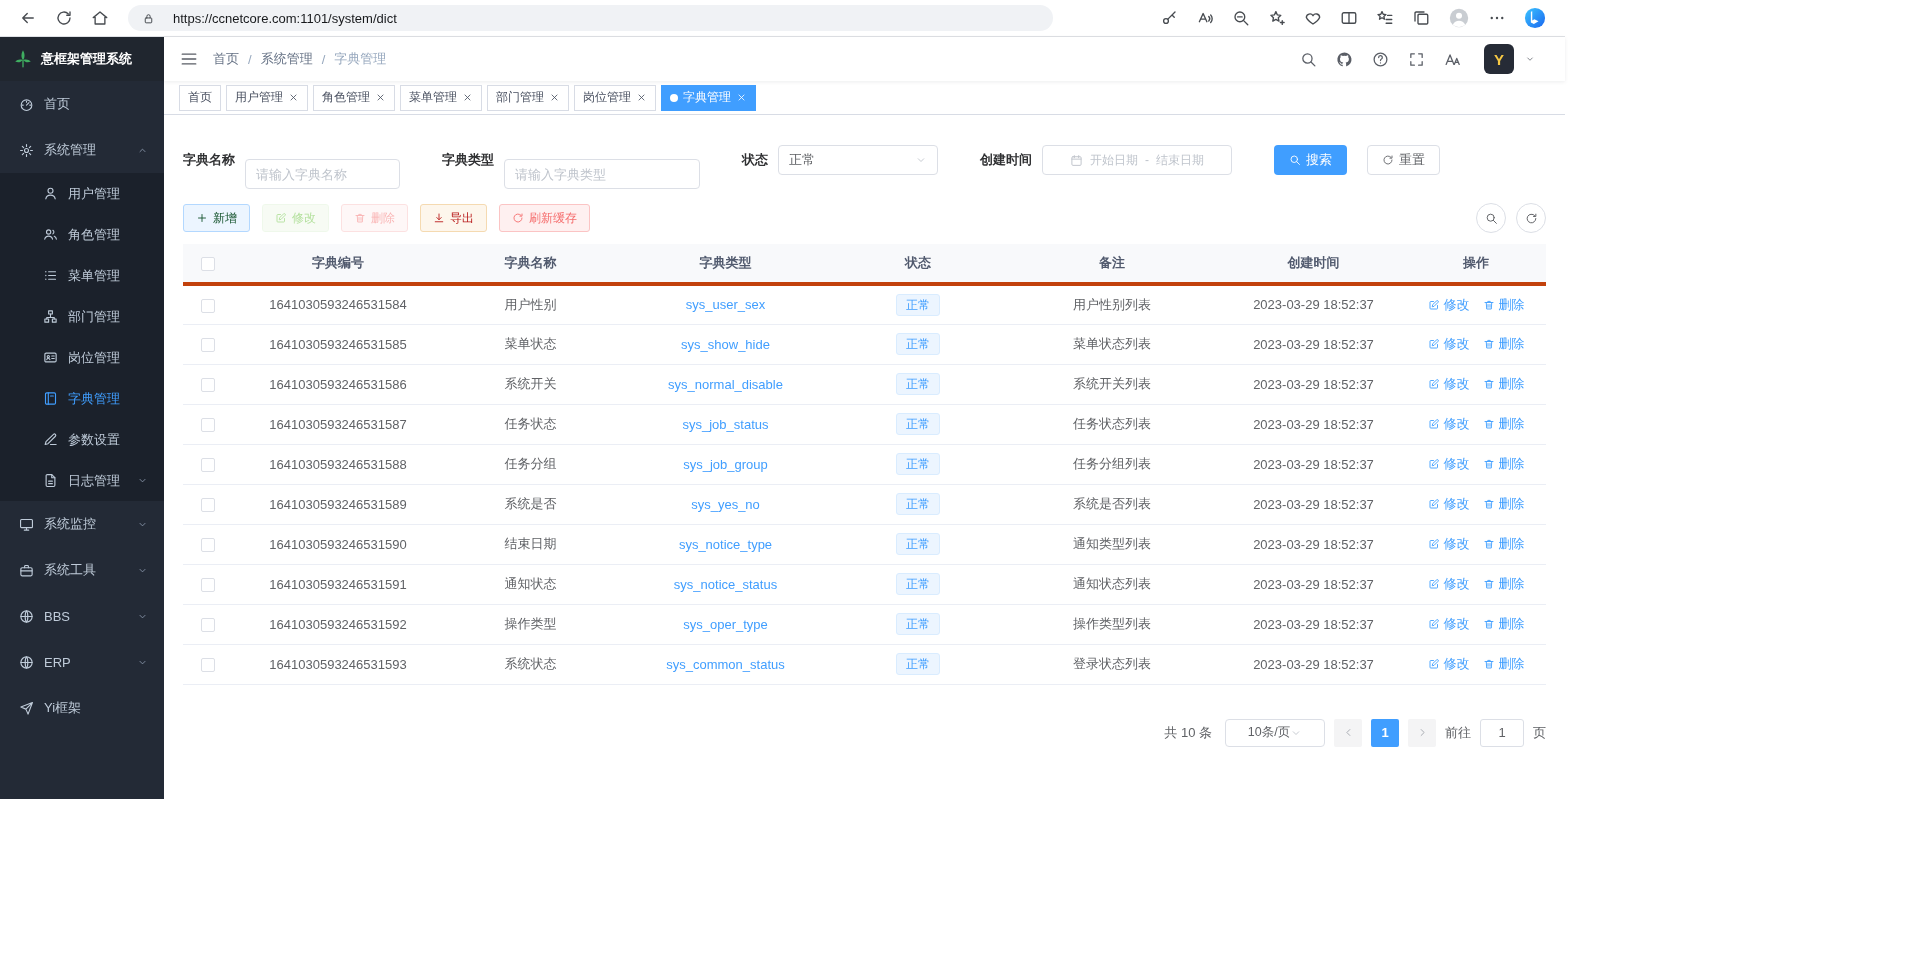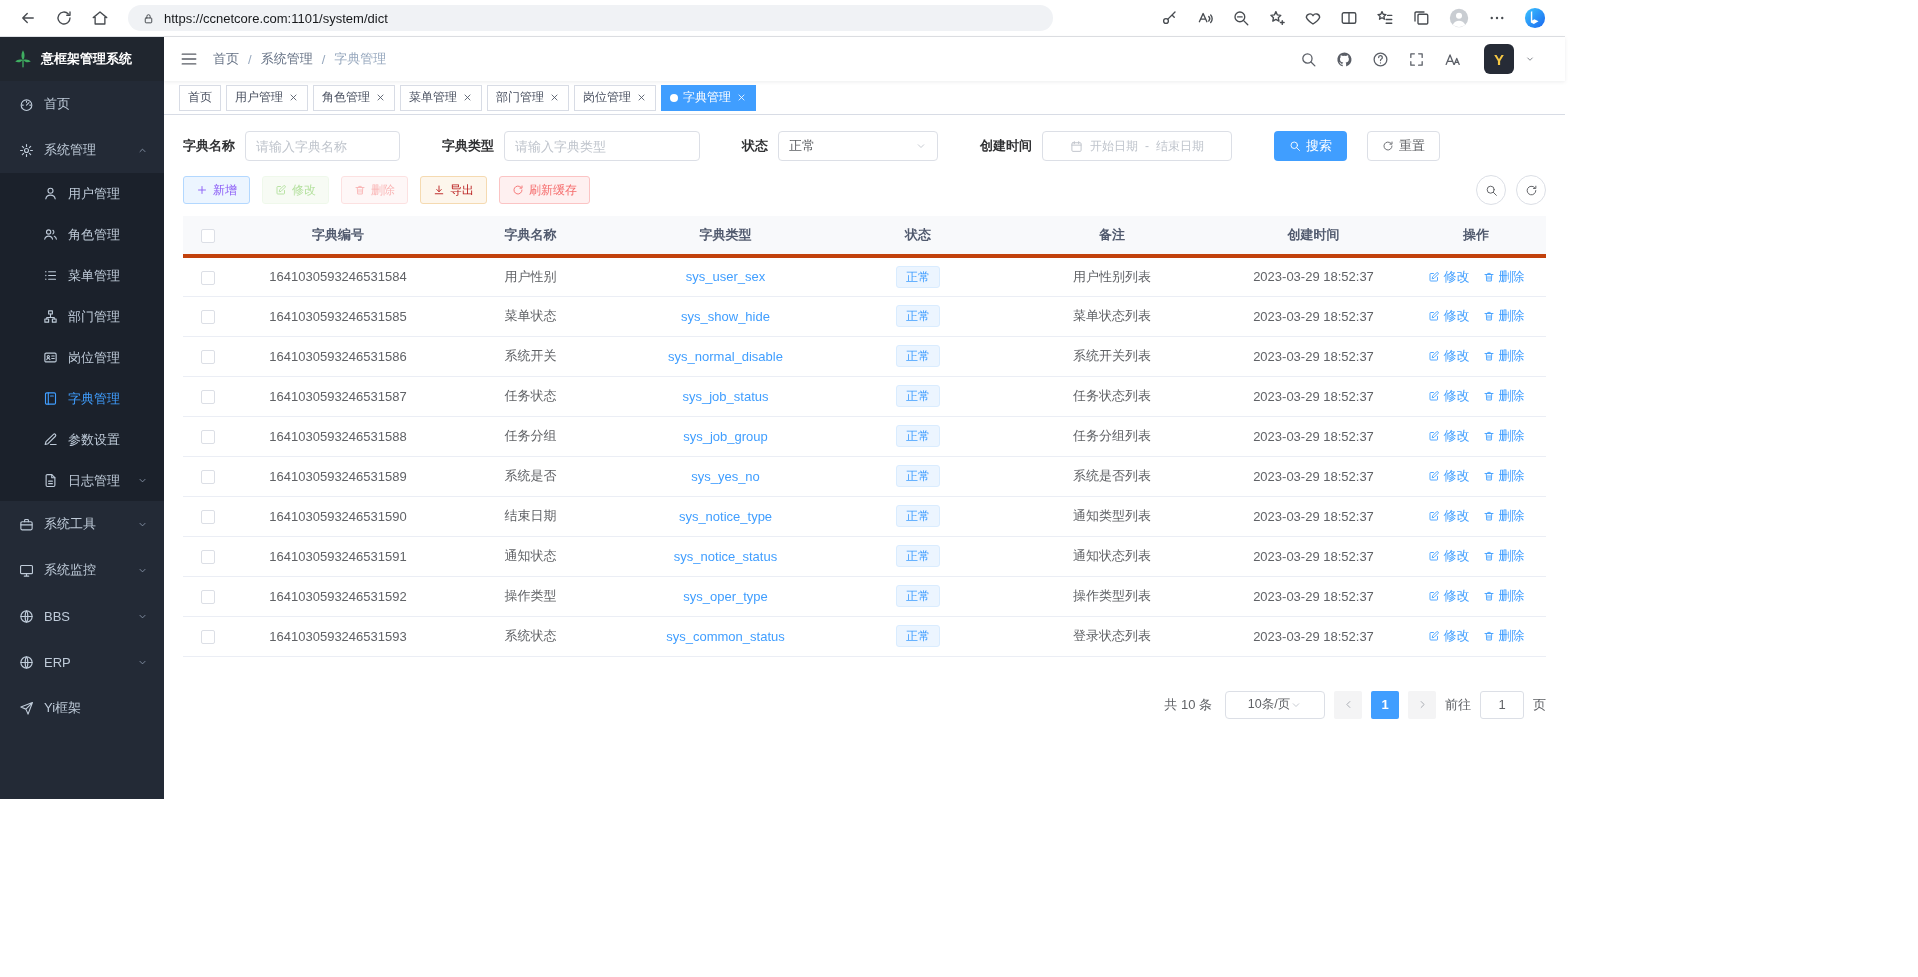--- a/index.html
+++ b/index.html
@@ -7,21 +7,21 @@
   .canvas { position:relative; width:1918px; height:977px; background:#fff; overflow:hidden; }
   .window { position:absolute; left:0; top:0; width:1565px; height:800px; background:#fff; }
 
   
   [data-icon]{ display:inline-flex; align-items:center; justify-content:center; }
   [data-icon] svg{ width:100%; height:100%; }
 
   
   .browser-bar { height:37px; display:flex; align-items:center; padding:0 10px; background:#fff; border-bottom:1px solid #dfe1e5; }
   .bicon { width:18px; height:18px; color:#474b50; margin:0 9px; flex-shrink:0; cursor:pointer; }
-  .url-bar { flex:1; height:26px; max-width:925px; background:#f0f2f5; border-radius:13px; display:flex; align-items:center; padding:0 14px; gap:9px; margin:0 10px; cursor:text; }
+  .url-bar { flex:1; height:26px; max-width:925px; background:#f0f2f5; border-radius:13px; display:flex; align-items:center; padding:0 14px; gap:18px; margin:0 10px; cursor:text; }
   .lock { width:13px; height:13px; color:#474b50; }
   .url-text { font-size:13px; color:#17191c; white-space:nowrap; }
   .b-right { display:flex; align-items:center; margin-left:auto; }
   .b-right .bicon { margin:0 9px; }
   .b-right .bicon[data-icon="profile"], .b-right .bicon[data-icon="bing"] { width:22px; height:22px; }
 
   
   .app { display:flex; height:762px; }
   .sidebar { width:164px; flex-shrink:0; background:#232a36; color:#bfcbd9; overflow:hidden; }
   .logo { height:44px; display:flex; align-items:center; gap:8px; padding-left:13px; background:#20262f; }
@@ -52,37 +52,37 @@
   .tag { height:26px; display:inline-flex; align-items:center; gap:5px; padding:0 8px; border:1px solid #d8dce5; background:#fff; font-size:12px; color:#495060; cursor:pointer; white-space:nowrap; }
   .tag .dot { width:8px; height:8px; border-radius:50%; background:#fff; }
   .tag.active { background:#409eff; border-color:#409eff; color:#fff; }
   .tag-close { width:11px; height:11px; color:inherit; }
 
   
   .content { padding:16px 19px 0 19px; background:#fff; }
   .filters { display:flex; align-items:center; }
   .f-item { display:flex; align-items:center; margin-right:42px; }
   .f-label { font-size:13px; font-weight:bold; color:#303133; margin-right:10px; white-space:nowrap; }
-  .f-input { height:30px; border:1px solid #dcdfe6; border-radius:4px; padding:0 10px; font-size:13px; color:#606266; outline:none; font-family:inherit; }
+  .f-input { height:30px; border:1px solid #dcdfe6; border-radius:4px; padding:0 10px; font-size:13px; color:#606266; outline:none; font-family:inherit;margin-top:28px; }
   .f-input::placeholder { color:#bfc4cc; }
   .w155 { width:155px; } .w200 { width:196px; }
   .f-select { width:160px; height:30px; border:1px solid #dcdfe6; border-radius:4px; display:flex; align-items:center; justify-content:space-between; padding:0 10px; font-size:13px; color:#606266; cursor:pointer; background:#fff; }
   .sel-caret { width:12px; height:12px; color:#c0c4cc; }
   .f-date { width:190px; height:30px; border:1px solid #dcdfe6; border-radius:4px; display:flex; align-items:center; justify-content:center; gap:7px; font-size:12px; color:#bfc4cc; background:#fff; cursor:pointer; }
   .cal-icon { width:13px; height:13px; color:#c0c4cc; }
   .btn { height:30px; border:1px solid transparent; border-radius:4px; font-size:13px; display:inline-flex; align-items:center; gap:5px; padding:0 14px; cursor:pointer; font-family:inherit; }
   .btn [data-icon]{ width:12px; height:12px; }
   .btn-primary { background:#409eff; color:#fff; }
   .btn-default { background:#fff; border-color:#dcdfe6; color:#606266; margin-left:20px; }
 
   
   .toolbar { display:flex; align-items:center; margin-top:14px; }
   .btn-sm { height:28px; border-radius:3px; font-size:12px; display:inline-flex; align-items:center; gap:5px; padding:0 12px; margin-right:12px; cursor:pointer; font-family:inherit; border:1px solid transparent; }
   .btn-sm [data-icon]{ width:12px; height:12px; }
-  .plain-primary { background:#ecf5ff; border-color:#b3d8ff; color:#8b5cf6;font-family:Liberation Mono, monospace; }
+  .plain-primary { background:#ecf5ff; border-color:#b3d8ff; color:#14532d;font-family:Liberation Mono, monospace; }
   .plain-success { background:#f0f9eb; border-color:#e1f3d8; color:#67c23a; }
   .plain-danger  { background:#fef0f0; border-color:#fbc4c4; color:#f56c6c; }
   .plain-warning { background:#fdf6ec; border-color:#f5dab1; color:#b91c1c; }
   .btn-sm.disabled { opacity:.5; cursor:not-allowed; }
   .tool-right { margin-left:auto; display:flex; gap:10px; }
   .circle-btn { width:30px; height:30px; border-radius:50%; border:1px solid #dcdfe6; background:#fff; color:#606266; display:flex; align-items:center; justify-content:center; cursor:pointer; }
   .circle-btn [data-icon]{ width:13px; height:13px; }
 
   
   .dict-table { width:100%; border-collapse:collapse; margin-top:11px; font-size:13px; color:#606266; table-layout:fixed; }
@@ -324,41 +324,41 @@
                 </svg>
               </span>
               <span class="mi-label">日志管理</span>
               <span class="mi-caret" data-icon="chevron-down">
                 <svg viewBox="0 0 24 24" fill="none" stroke="currentColor" stroke-width="1.8" stroke-linecap="round" stroke-linejoin="round">
                   <path d="M6.5 9.5 12 15l5.5-5.5"></path>
                 </svg>
               </span>
             </div>
             <div class="menu-item">
+              <span class="mi-icon" data-icon="monitor">
+                <svg viewBox="0 0 24 24" fill="none" stroke="currentColor" stroke-width="1.8" stroke-linecap="round" stroke-linejoin="round">
+                  <rect x="2.5" y="4" width="19" height="13" rx="1.5"></rect>
+                  <path d="M8.5 21h7M12 17v4"></path>
+                </svg>
+              </span>
+              <span class="mi-label">系统监控</span>
+              <span class="mi-caret" data-icon="chevron-down">
+                <svg viewBox="0 0 24 24" fill="none" stroke="currentColor" stroke-width="1.8" stroke-linecap="round" stroke-linejoin="round">
+                  <path d="M6.5 9.5 12 15l5.5-5.5"></path>
+                </svg>
+              </span>
+            </div>
+            <div class="menu-item">
               <span class="mi-icon" data-icon="briefcase">
                 <svg viewBox="0 0 24 24" fill="none" stroke="currentColor" stroke-width="1.8" stroke-linecap="round" stroke-linejoin="round">
                   <rect x="3" y="7.5" width="18" height="13" rx="2"></rect>
                   <path d="M9 7.5V5.3A1.3 1.3 0 0 1 10.3 4h3.4A1.3 1.3 0 0 1 15 5.3v2.2M3 12.5h18"></path>
                 </svg>
               </span>
               <span class="mi-label">系统工具</span>
-              <span class="mi-caret" data-icon="chevron-down">
-                <svg viewBox="0 0 24 24" fill="none" stroke="currentColor" stroke-width="1.8" stroke-linecap="round" stroke-linejoin="round">
-                  <path d="M6.5 9.5 12 15l5.5-5.5"></path>
-                </svg>
-              </span>
-            </div>
-            <div class="menu-item">
-              <span class="mi-icon" data-icon="monitor">
-                <svg viewBox="0 0 24 24" fill="none" stroke="currentColor" stroke-width="1.8" stroke-linecap="round" stroke-linejoin="round">
-                  <rect x="2.5" y="4" width="19" height="13" rx="1.5"></rect>
-                  <path d="M8.5 21h7M12 17v4"></path>
-                </svg>
-              </span>
-              <span class="mi-label">系统监控</span>
               <span class="mi-caret" data-icon="chevron-down">
                 <svg viewBox="0 0 24 24" fill="none" stroke="currentColor" stroke-width="1.8" stroke-linecap="round" stroke-linejoin="round">
                   <path d="M6.5 9.5 12 15l5.5-5.5"></path>
                 </svg>
               </span>
             </div>
             <div class="menu-item">
               <span class="mi-icon" data-icon="globe">
                 <svg viewBox="0 0 24 24" fill="none" stroke="currentColor" stroke-width="1.8" stroke-linecap="round" stroke-linejoin="round">
                   <circle cx="12" cy="12" r="9"></circle>

